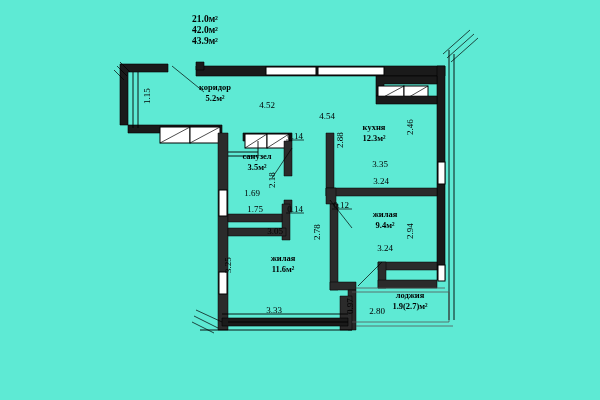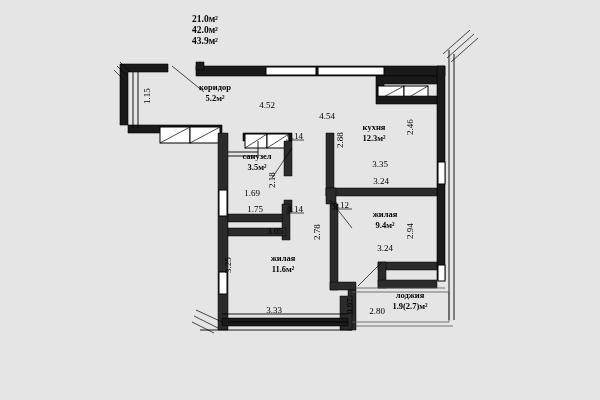--- a/index.html
+++ b/index.html
@@ -10,21 +10,21 @@
   body {
     width: 600px;
     height: 400px;
     overflow: hidden;
     font-family: "Liberation Serif", serif;
   }
   #plan-root {
     position: relative;
     width: 600px;
     height: 400px;
-    background: #e5e5e5;
+    background: #5eead4;
   }
   svg#floorplan {
     display: block;
     width: 600px;
     height: 400px;
   }
   .wall-outer {
     fill: #1a1a1a;
     stroke: #000000;
     stroke-width: 0.6;

